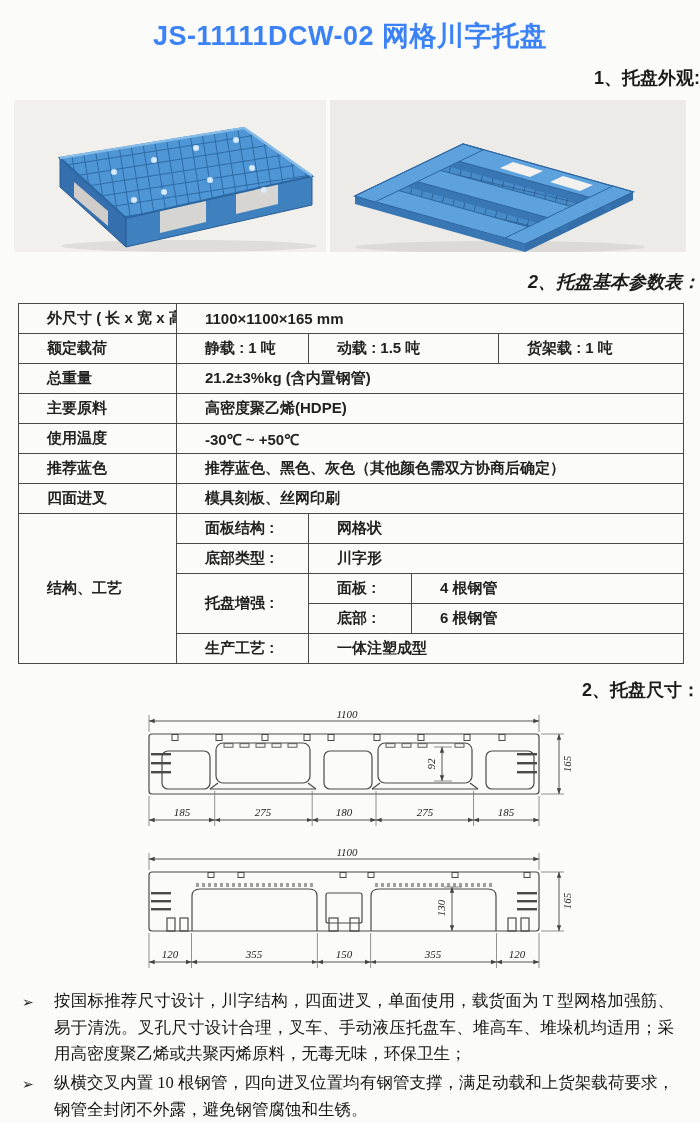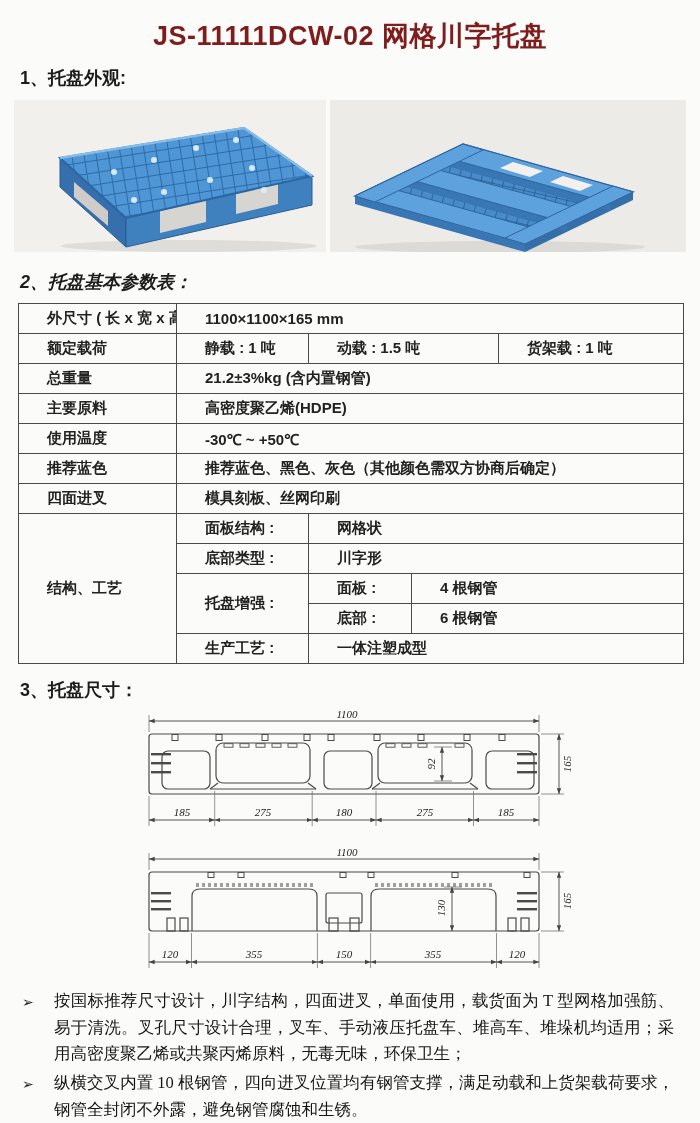--- a/index.html
+++ b/index.html
@@ -3,24 +3,24 @@
 <meta charset="utf-8">
 <style>
   html,body{margin:0;padding:0;}
   body{
     width:700px;min-height:1123px;background:#fbfbfa;
     font-family:"Liberation Sans",sans-serif;color:#1f1f1f;
   }
   .page{padding-top:12px;}
   .title{
     text-align:center;font-size:27px;font-weight:700;letter-spacing:.5px;
-    margin:6px 0 12px;color:#7f1d1d;
+    margin:6px 0 12px;color:#3b82f6;
   }
   .sec-heading{
-    font-size:18px;font-weight:700;color:#1c1c1c;margin:0 0 0 20px;
+    font-size:18px;font-weight:700;color:#1c1c1c;margin:0 0 0 20px;text-align:right;
   }
   .sec-heading.s2{margin-top:18px;font-style:italic;}
   .sec-heading.s3{margin-top:14px;}
   .sec-heading.s4{margin-top:12px;}
   .photos{display:flex;gap:4px;margin:10px 0 0 14px;}
   .photo{height:152px;overflow:hidden;}
   .photo.left{width:312px;background:#f2f0ed;}
   .photo.right{width:356px;background:#edebe8;}
   table.spec{
     border-collapse:collapse;table-layout:fixed;
@@ -177,21 +177,21 @@
       <td>底部 :</td>
       <td colspan="2">6 根钢管</td>
     </tr>
     <tr>
       <td>生产工艺 :</td>
       <td colspan="3">一体注塑成型</td>
     </tr>
   </tbody>
     </table>
 
-  <div class="sec-heading s3">3、托盘尺寸：</div>
+  <div class="sec-heading s3">2、托盘尺寸：</div>
 
   <div class="drawing">
     <svg width="475" height="126" viewBox="0 0 475 126">
       <defs>
         <marker id="arr1" viewBox="0 0 10 10" refX="9" refY="5" markerWidth="7" markerHeight="7" orient="auto-start-reverse">
           <path d="M0,1.5 L9,5 L0,8.5 z" fill="#444"></path>
         </marker>
       </defs>
       <g>
         <line class="thin" x1="37" y1="24" x2="37" y2="7"></line>

